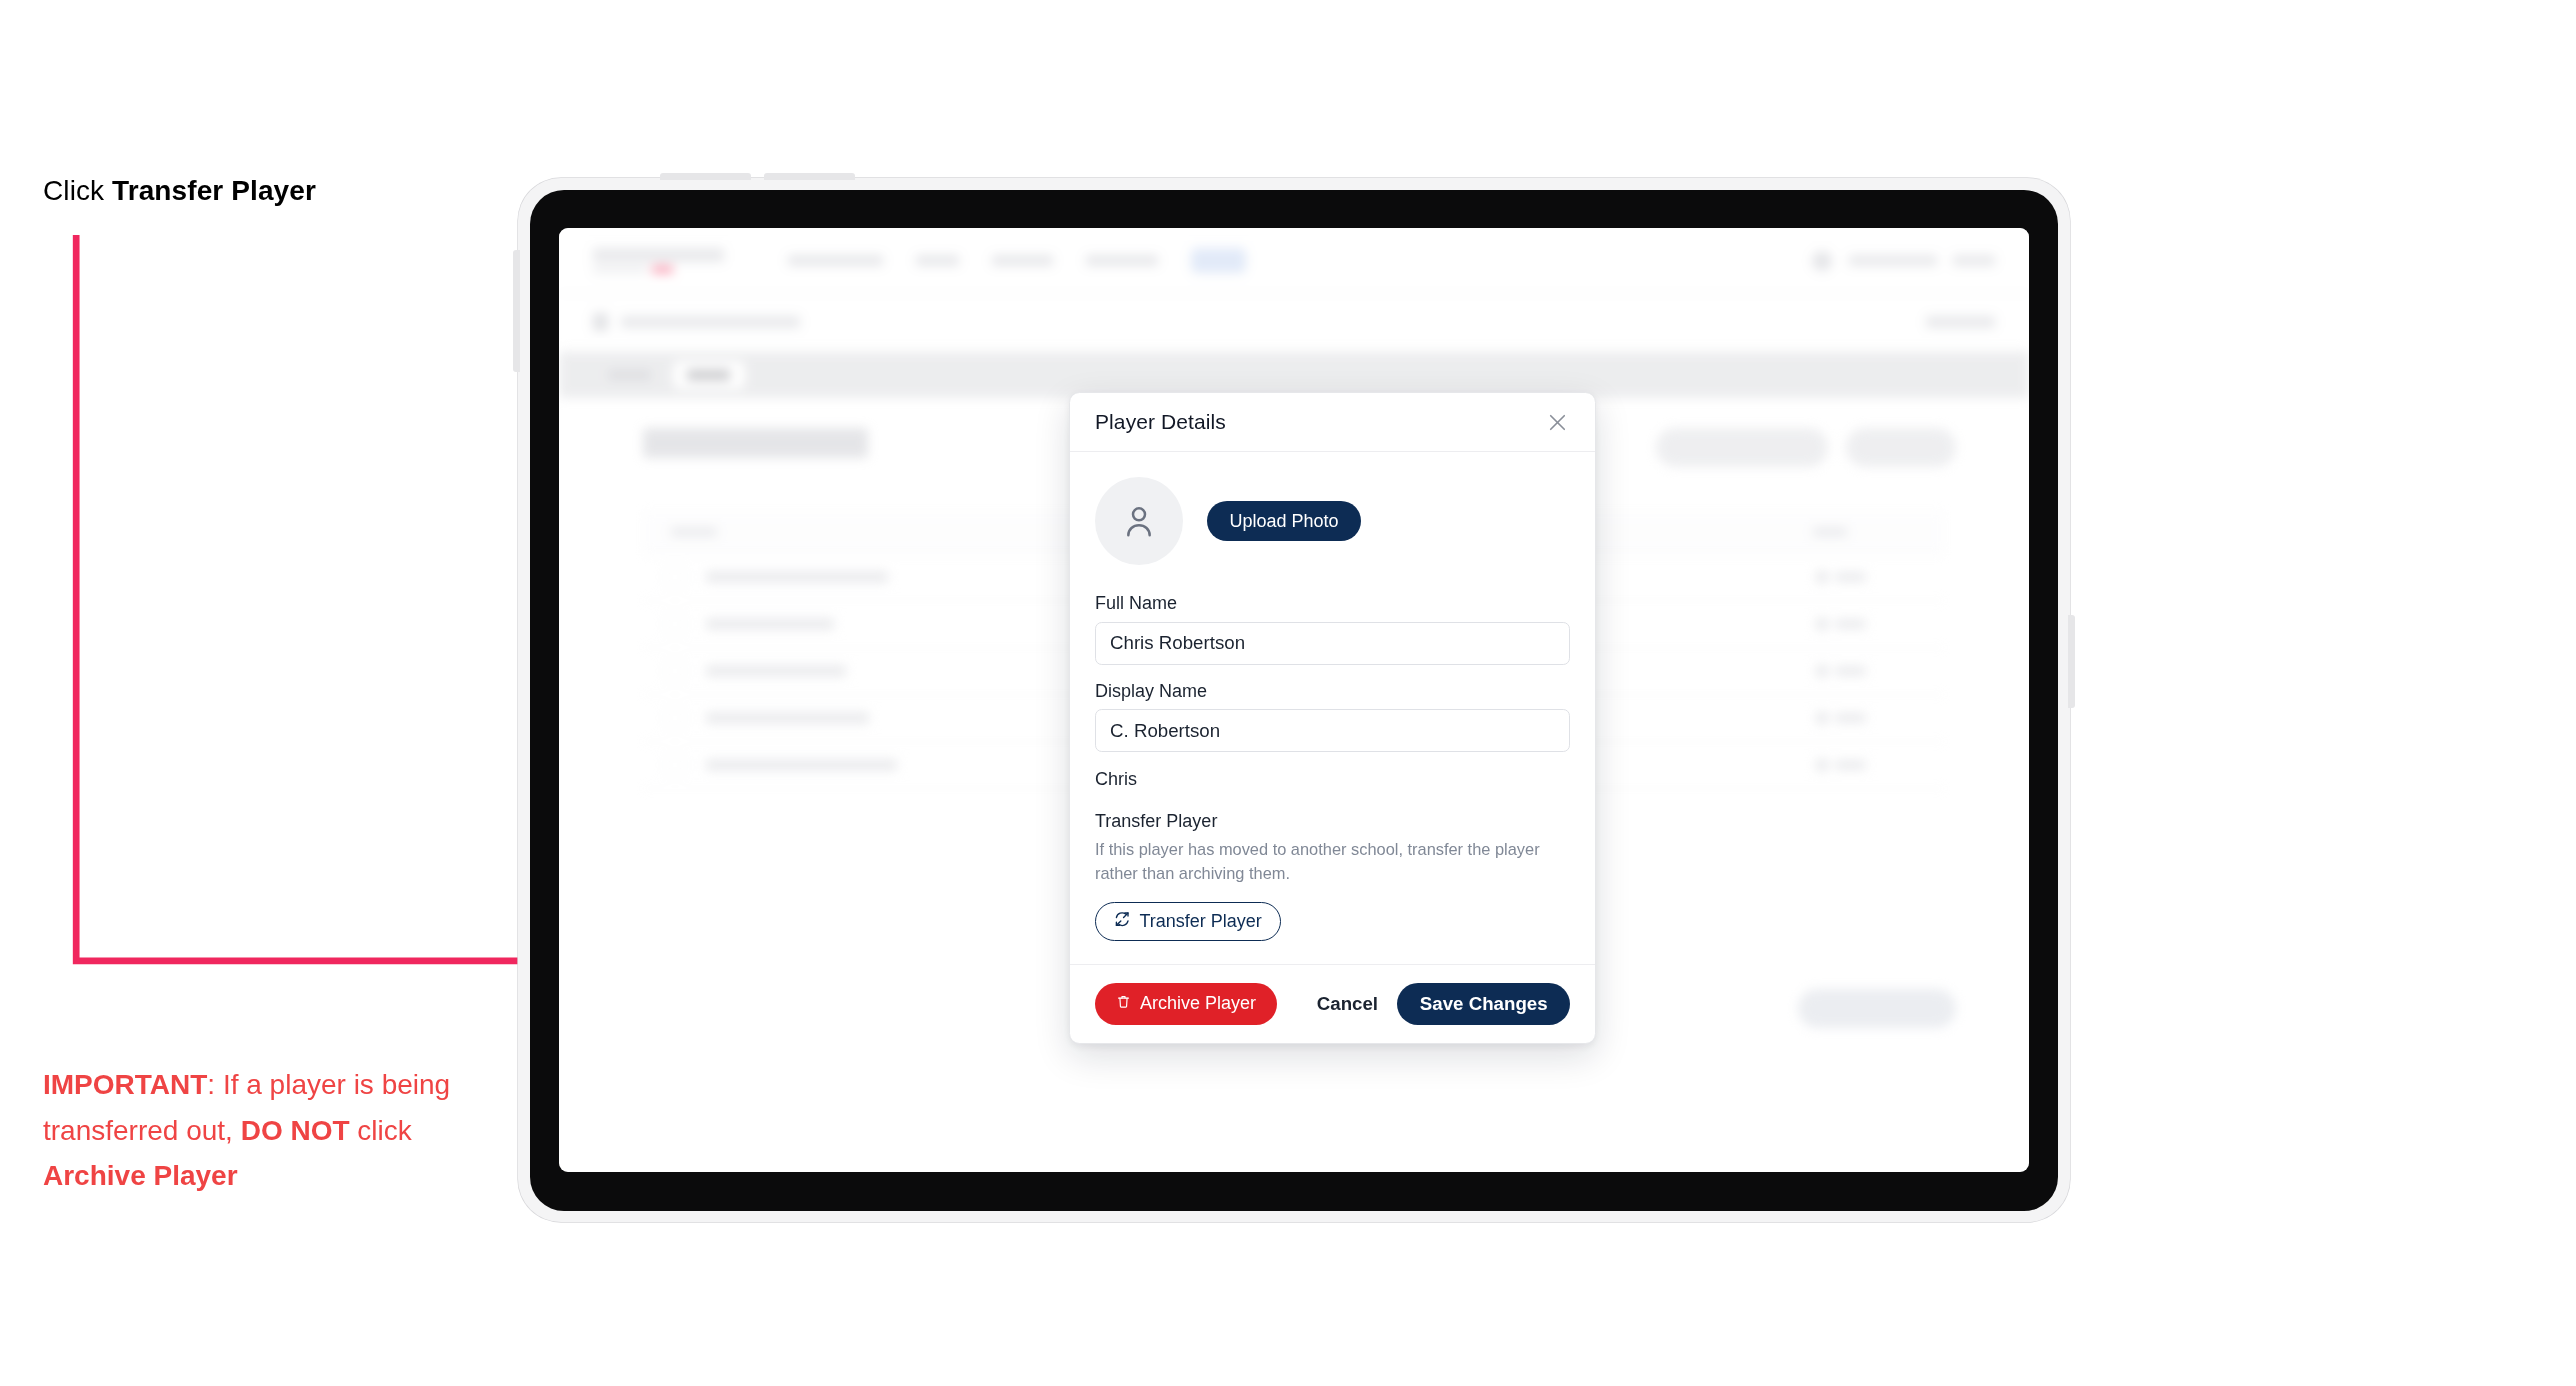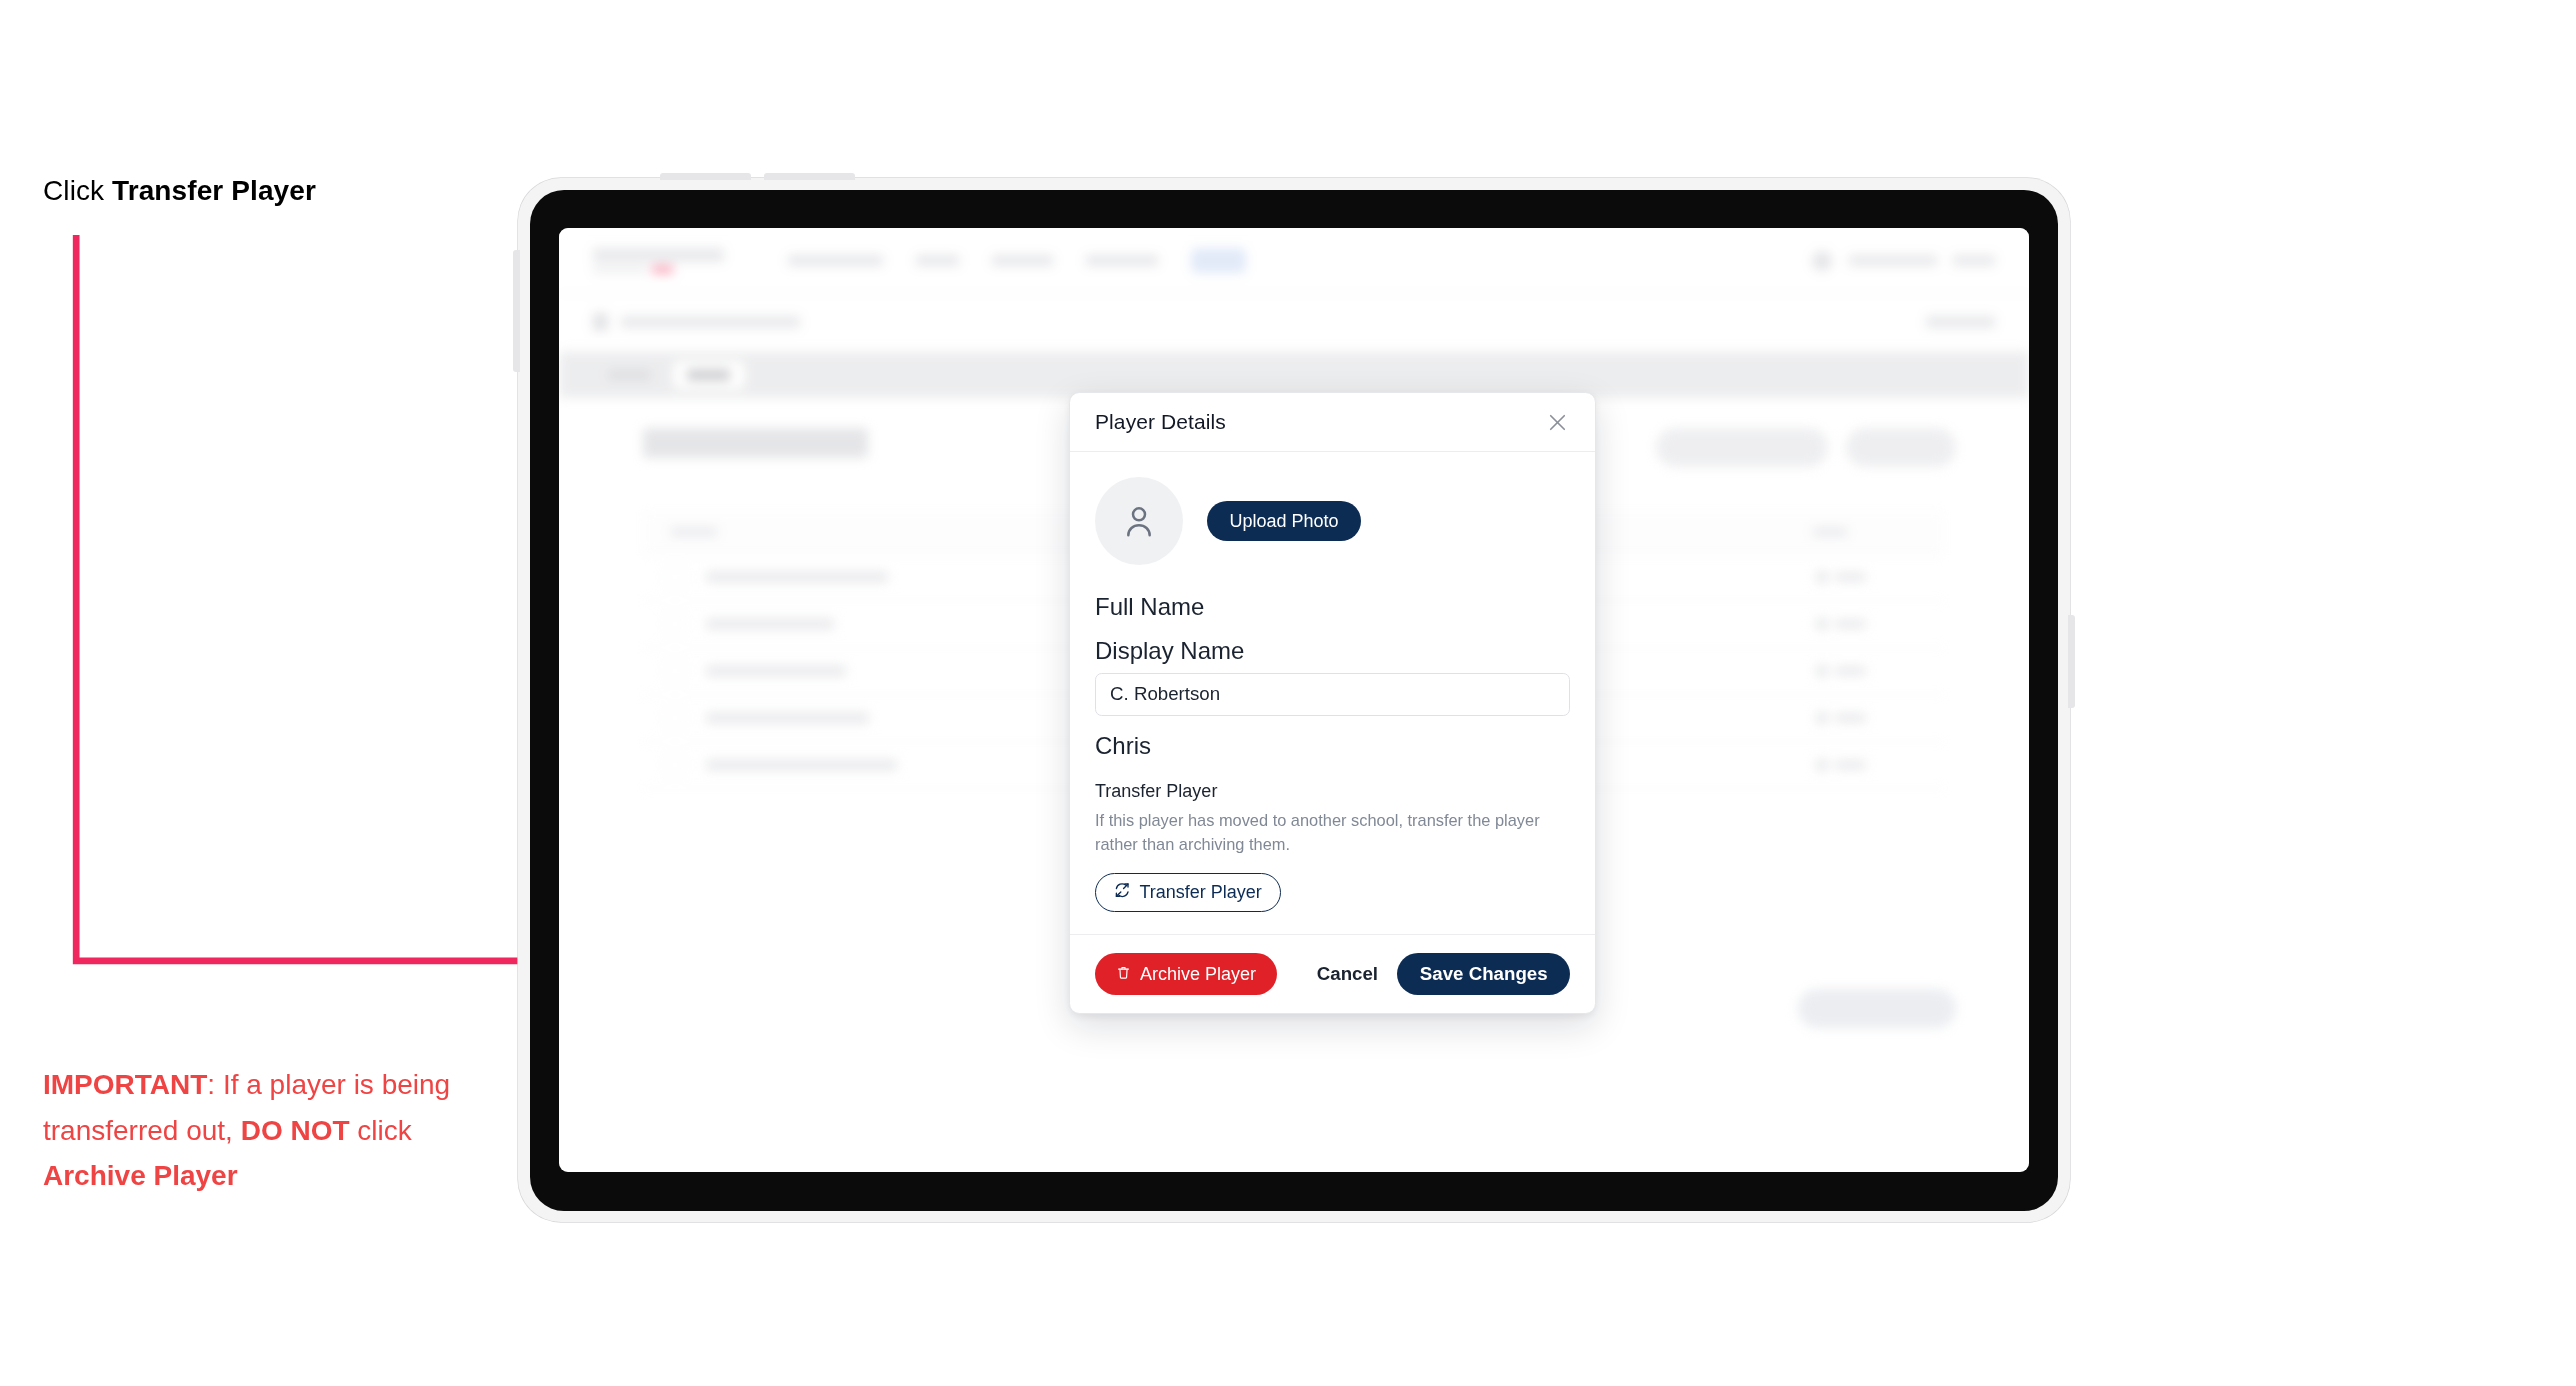--- a/index.html
+++ b/index.html
@@ -152,21 +152,21 @@
   }
   .upload-btn {
     background: #0d2c54; color: #fff; border: none;
     border-radius: 745px; padding: 0 22.4px; height: 40px;
     font-size: 18px; font-family: "Liberation Sans", sans-serif; cursor: pointer;
     display: flex; align-items: center;
   }
 
   .field { margin-bottom: 16.4px; }
   .field-label {
-    font-size: 24px; color: #1b2330; margin-bottom: 7.5px; display: block;
+    font-size: 18px; color: #1b2330; margin-bottom: 7.5px; display: block;
   }
   .field-input {
     width: 100%; height: 43px;
     border: 0.7px solid #dfe1e6; border-radius: 6.7px;
     background: #fff; padding: 0 14px;
     font-size: 18.7px; color: #1b2330;
     font-family: "Liberation Sans", sans-serif;
   }
   .select-wrap { position: relative; }
   .select-wrap .chev {
@@ -345,20 +345,21 @@
                 <svg width="40" height="40" viewBox="0 0 24 24" fill="none" stroke="#6b7280" stroke-width="1.5" stroke-linecap="round">
                   <circle cx="12" cy="8" r="3.6"></circle>
                   <path d="M5.6 20.5c0-3.5 2.9-6 6.4-6s6.4 2.5 6.4 6"></path>
                 </svg>
               </div>
               <button class="upload-btn">Upload Photo</button>
             </div>
 
             <div class="field">
               <label class="field-label">Full Name</label>
+              <input class="field-input" type="text" value="Chris Robertson" style="">
             </div>
 
             <div class="field">
               <label class="field-label">Display Name</label>
               <input class="field-input" type="text" value="C. Robertson" style="">
             </div>
 
             <div class="field">
               <label class="field-label">Chris</label>
             </div>

